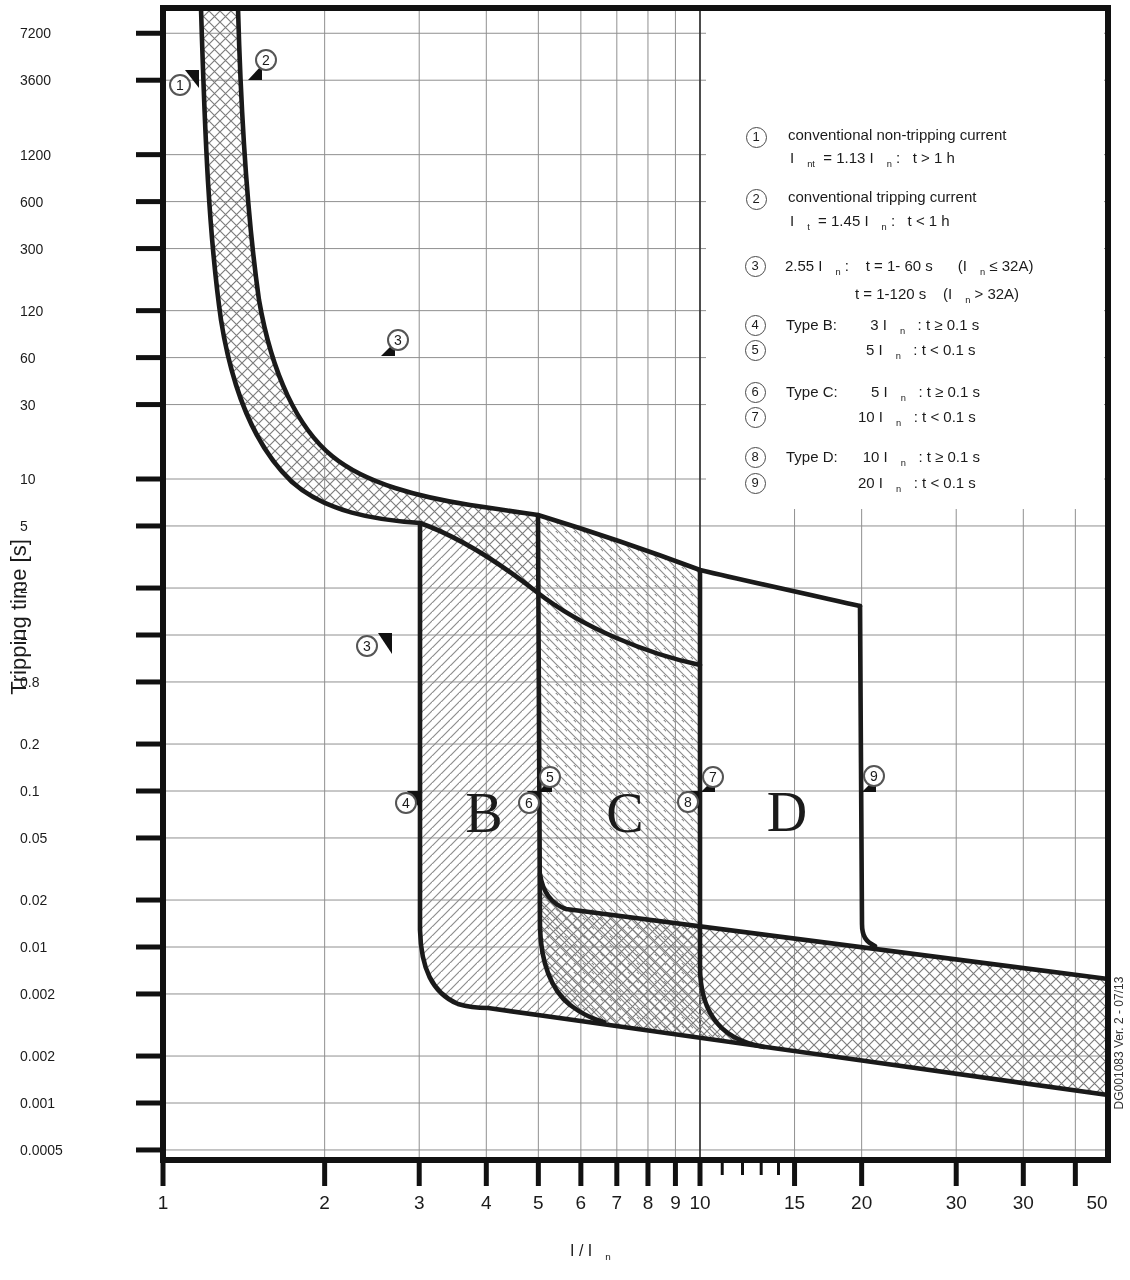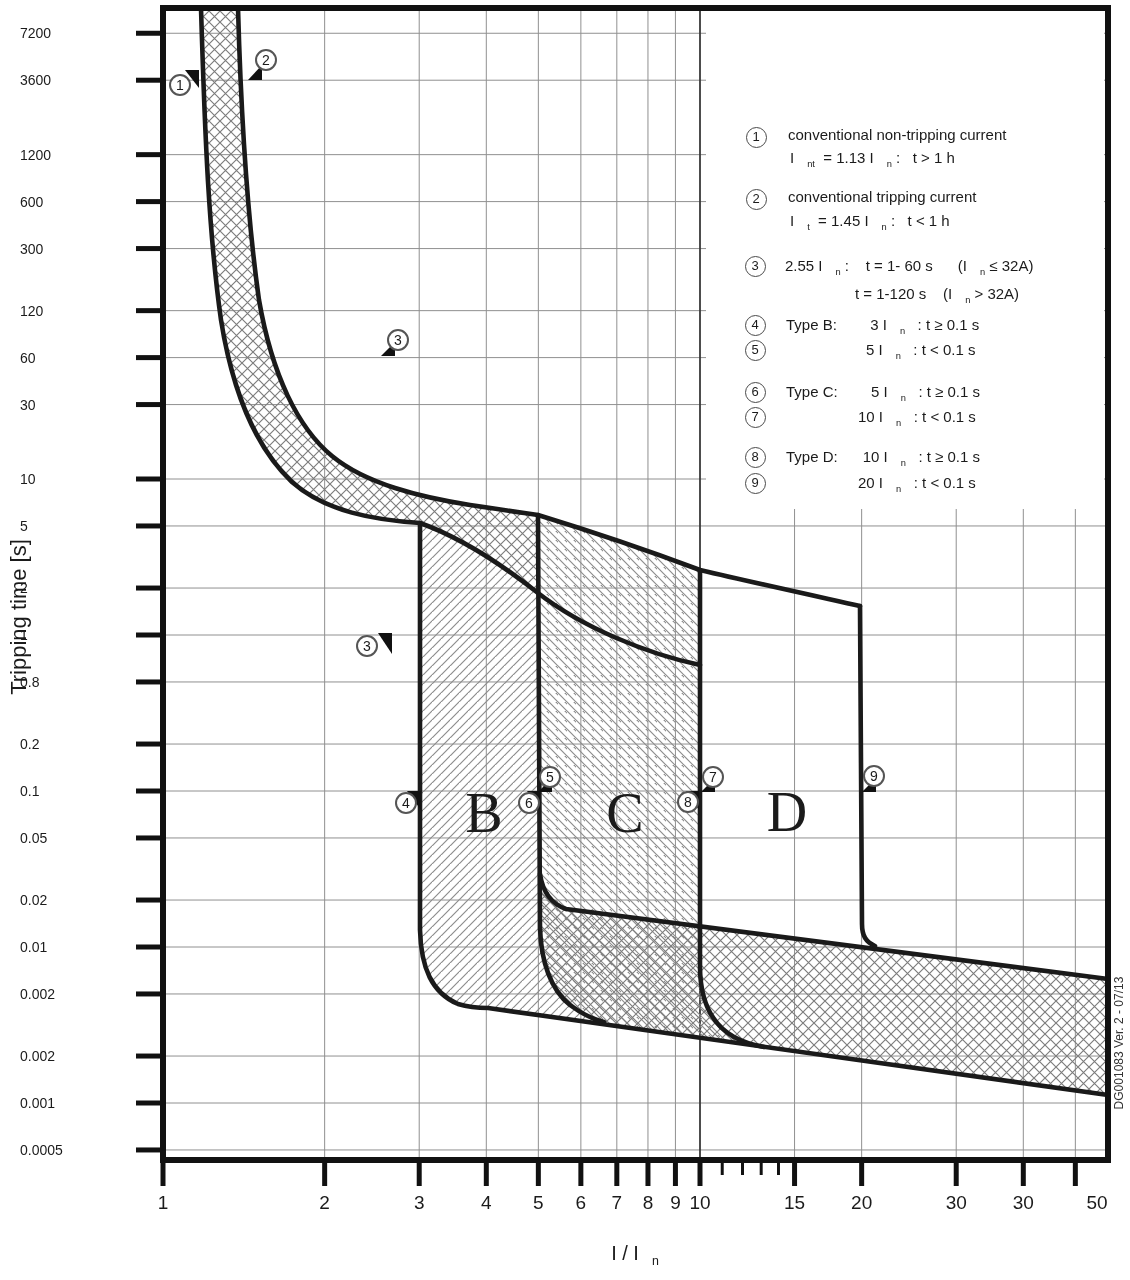--- a/index.html
+++ b/index.html
@@ -9,21 +9,21 @@
   .ylab{position:absolute;left:20px;width:128px;text-align:left;font-size:14px;line-height:22px;}
   .xlab{position:absolute;width:70px;text-align:center;font-size:19px;line-height:22px;top:1192px;}
   .legend-circle,.plot-marker{position:absolute;border-radius:50%;background:#fff;text-align:center;box-sizing:border-box;}
   .legend-circle{width:21px;height:21px;border:1.7px solid #4a4a4a;font-size:13px;line-height:17px;}
   .plot-marker{width:22px;height:22px;border:2px solid #555;font-size:14px;line-height:18px;z-index:5;}
   .legend-line{position:absolute;font-size:15px;line-height:17px;white-space:pre;text-align:center;}
   .title{position:absolute;left:715px;top:48px;width:380px;text-align:center;font-size:20px;letter-spacing:.3px;}
   .subtitle{position:absolute;left:715px;top:76px;width:380px;text-align:center;font-size:14.5px;}
   .region-letter{position:absolute;font-family:"Liberation Serif",serif;font-size:56px;transform:translate(-50%,-54%);}
   .yaxis-title{position:absolute;left:-86px;top:604px;width:210px;text-align:center;font-size:22px;transform:rotate(-90deg);}
-  .xaxis-title{position:absolute;left:570px;top:1242px;width:130px;text-align:center;font-size:20px;}
+  .xaxis-title{position:absolute;left:570px;top:1242px;width:130px;text-align:left;font-size:16px;}
   .watermark{position:absolute;left:1007px;top:1036px;width:224px;text-align:center;font-size:12px;color:#333;transform:rotate(-90deg);}
   sub{font-size:.62em;padding-left:13px;}
 </style>
 </head>
 <body>
 
 <div id="stage">
 
   <svg id="chart-svg" width="1130" height="1280" viewBox="0 0 1130 1280">
     <defs>

